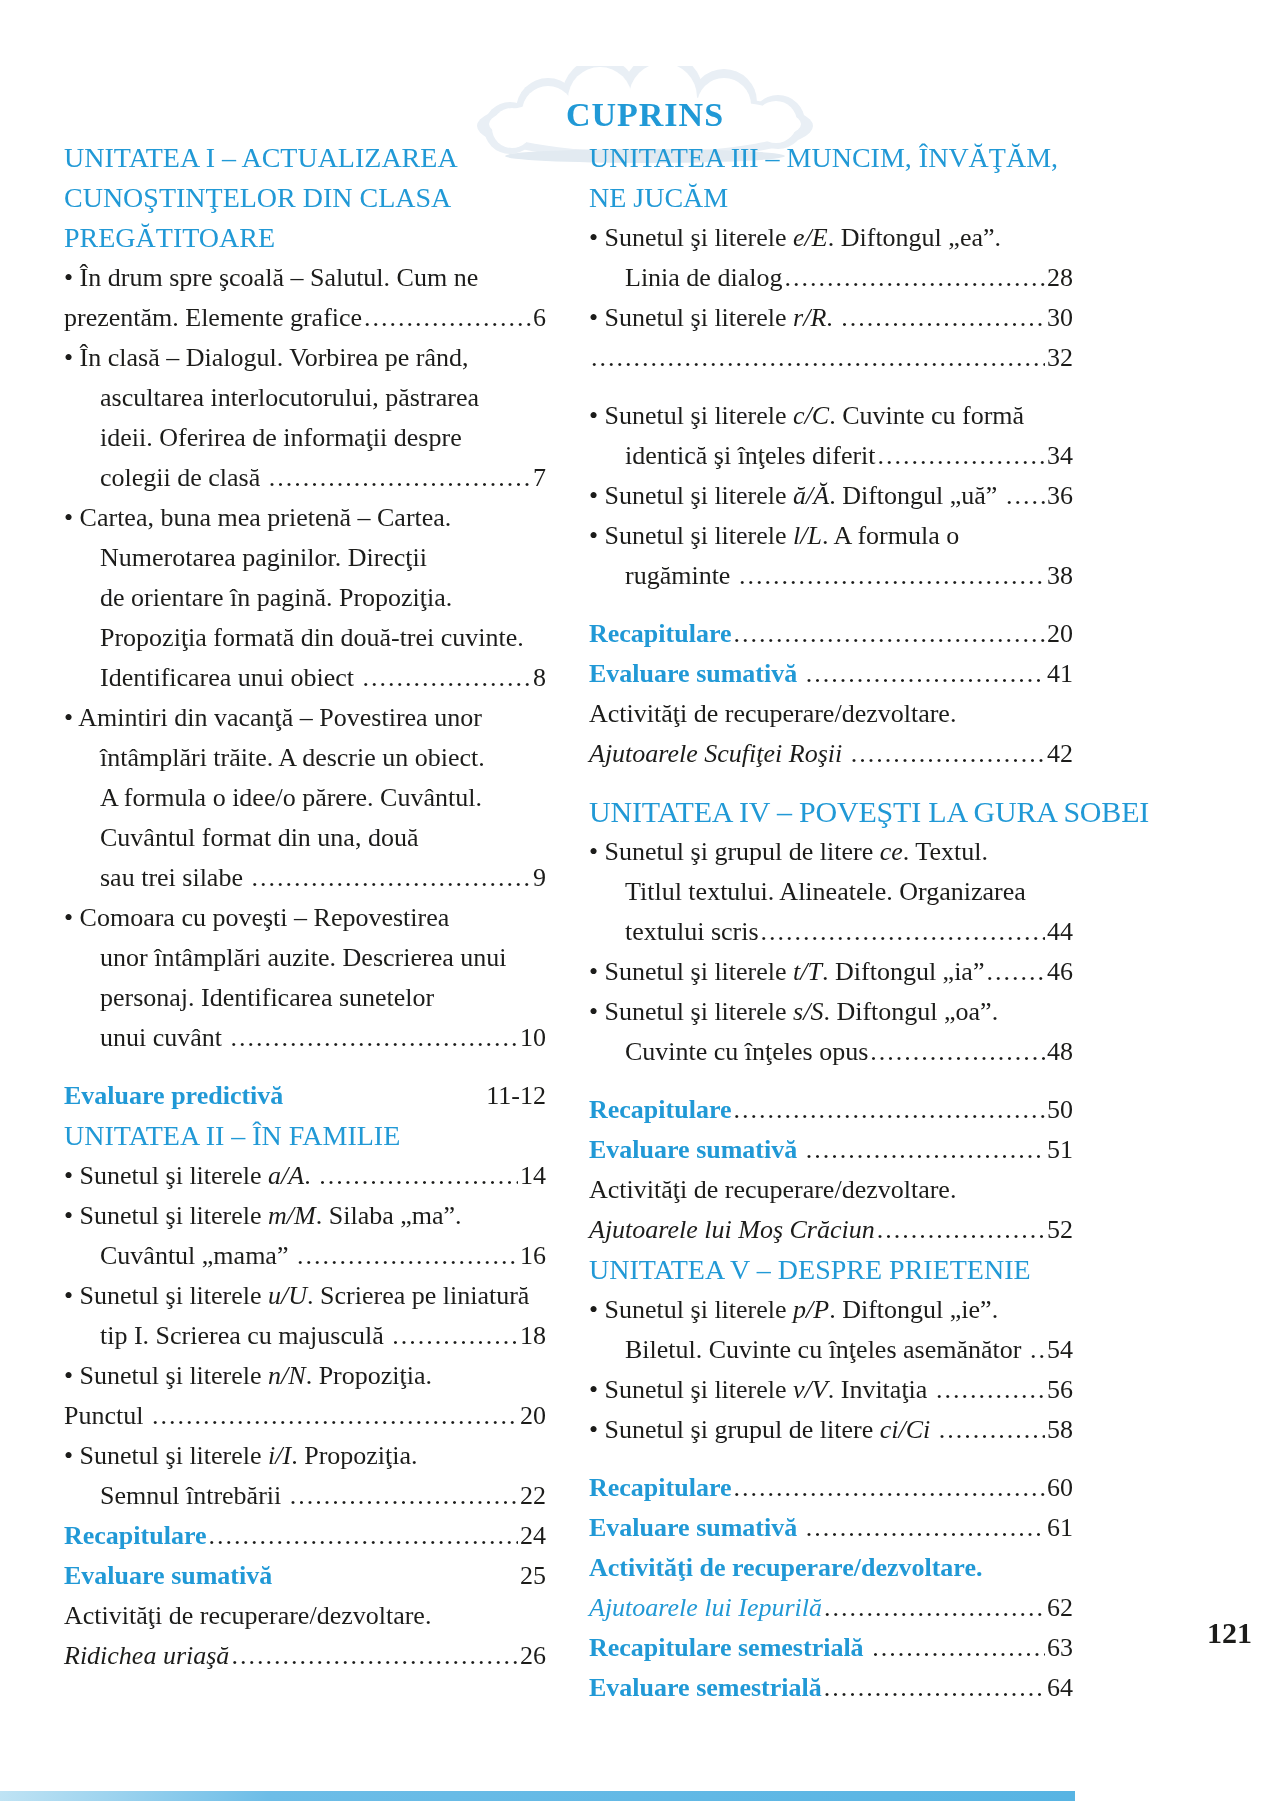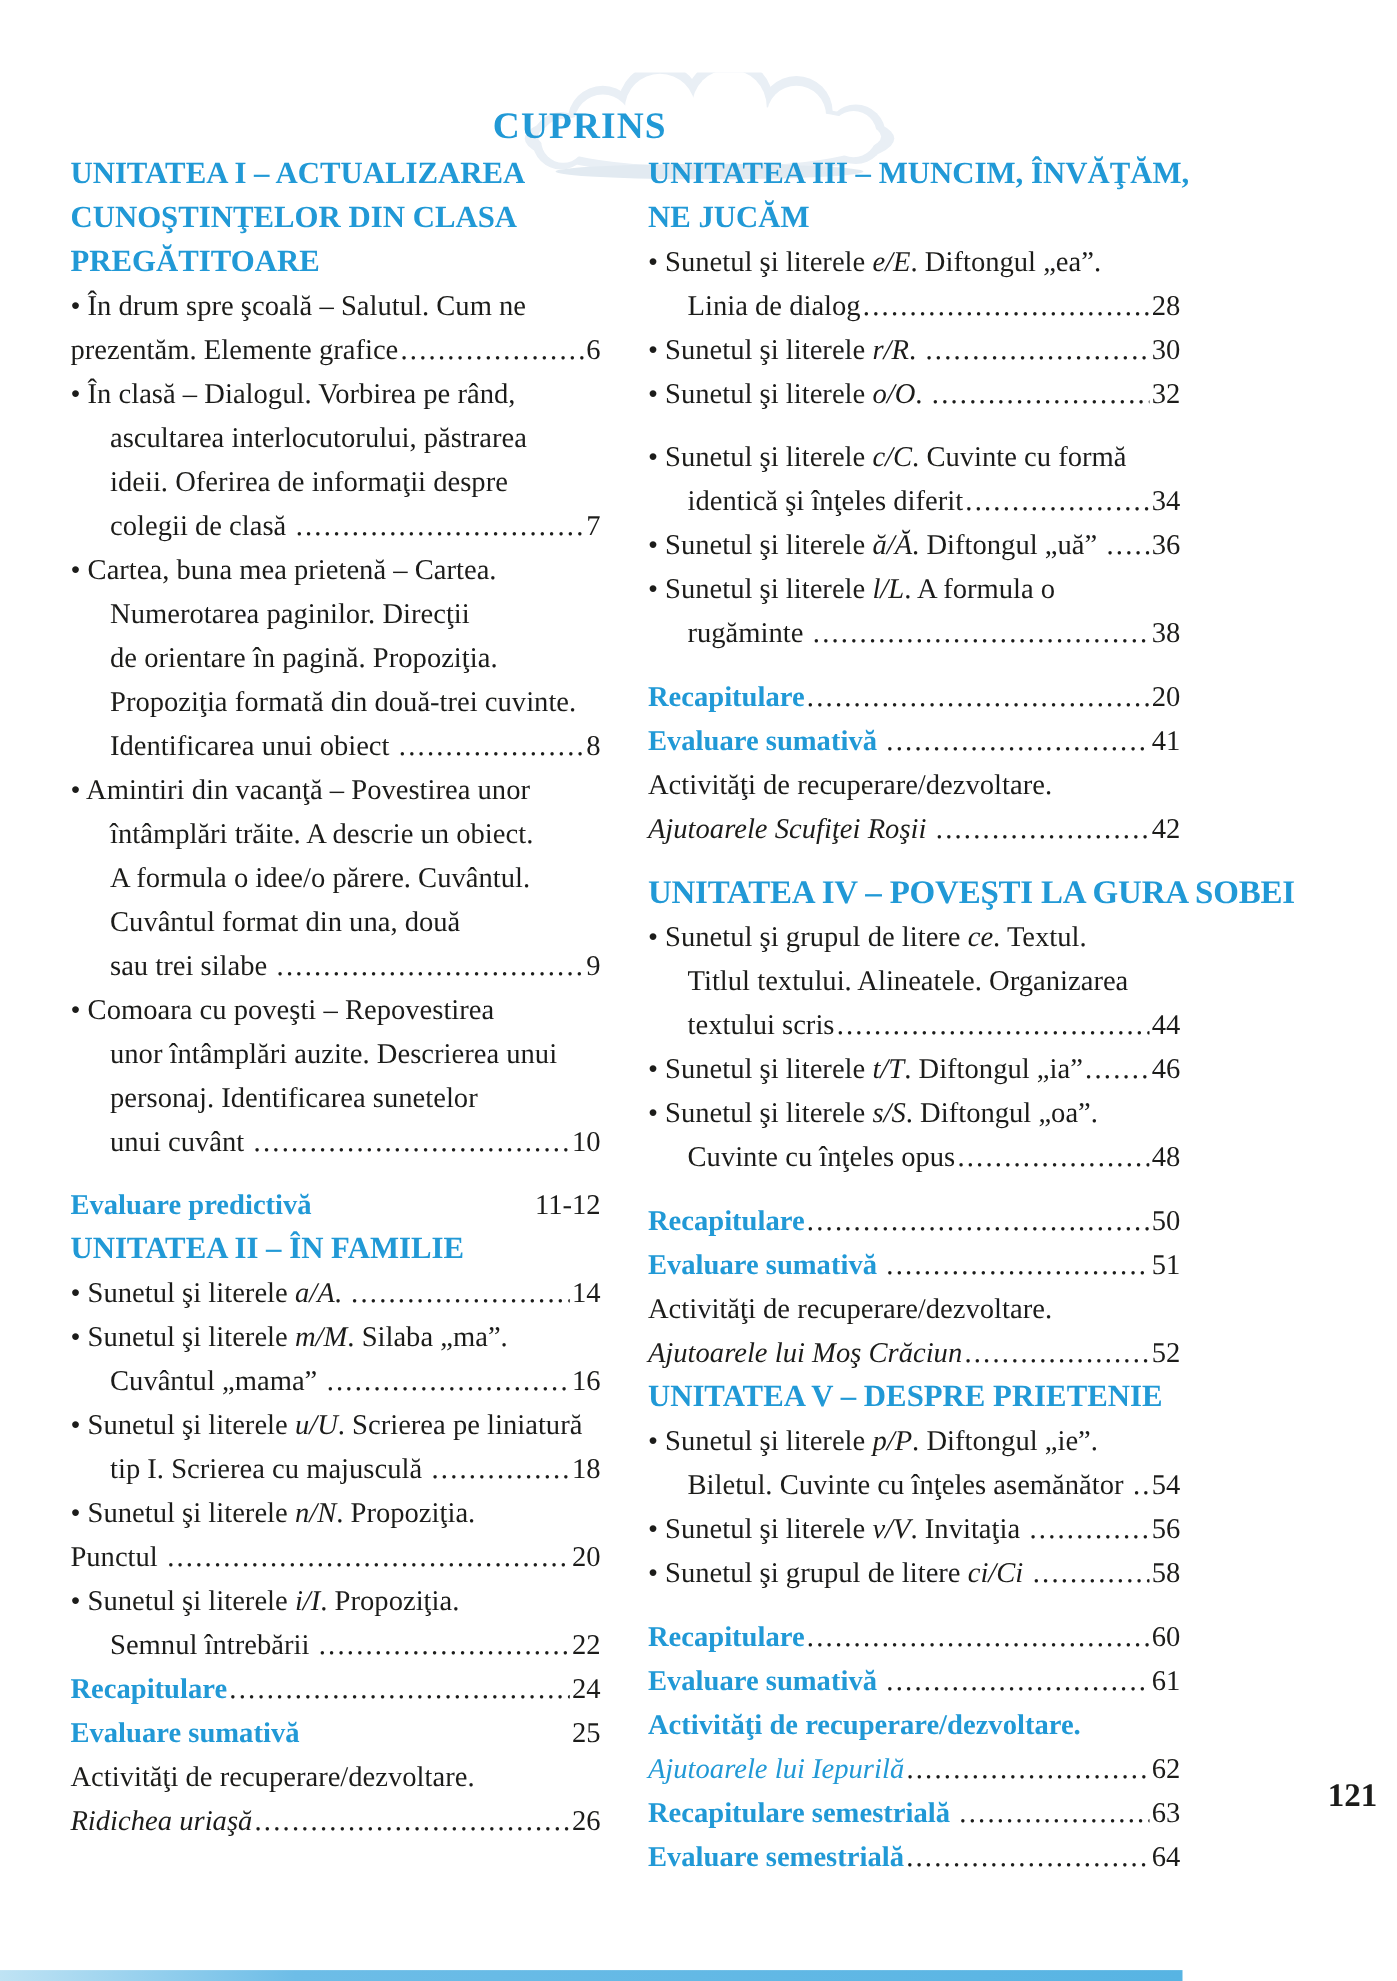--- a/index.html
+++ b/index.html
@@ -5,37 +5,37 @@
   :root { --accent:#2199d6; --ink:#1c1c1a; }
   html,body { margin:0; padding:0; background:#ffffff; }
   .page {
     position:relative; width:1270px; height:1801px; background:#ffffff;
     font-family:"Liberation Serif","DejaVu Serif",serif; color:var(--ink);
     overflow:hidden;
   }
   .cloud { position:absolute; left:448px; top:66px; width:394px; height:102px; }
   .cloud svg { position:absolute; left:0; top:0; }
   .cloud-title {
-    position:absolute; left:0; top:30px; width:100%; text-align:left;
+    position:absolute; left:0; top:30px; width:100%; text-align:center;
     font-size:34px; font-weight:bold; color:var(--accent); letter-spacing:1px;
   }
   .col { position:absolute; top:138px; }
   .col-left  { left:64px;  width:482px; }
   .col-right { left:589px; width:484px; }
   .ln { display:flex; align-items:baseline; height:40px; line-height:40px; font-size:26px; }
   .ln .txt { flex:0 0 auto; white-space:pre; }
   .ln.ind .txt { padding-left:36px; }
   .ln .dots { flex:1 1 0; min-width:0; overflow:hidden; white-space:nowrap; margin:0 2px; color:var(--ink); }
   .ln .dots::after {
     content:"..........................................................................................................................................................";
     letter-spacing:2px;
   }
   .ln .dots.nodots::after { content:""; }
   .ln .pg { flex:0 0 auto; white-space:pre; color:var(--ink); font-weight:normal; font-style:normal; }
-  .ln.header { color:var(--accent); font-weight:bold; font-size:28px; white-space:pre;align-items:center; }
+  .ln.header { color:var(--accent); font-weight:normal; font-size:28px; white-space:pre;align-items:center; }
   .ln.header.fit { font-size:30px; letter-spacing:-0.2px; }
   .ln.blue .txt { color:var(--accent); font-weight:bold; }
   .ln.italic .txt { font-style:italic; }
   .ln.blue-italic .txt { color:var(--accent); font-style:italic; }
   .gap { height:18px; }
   .folio {
     position:absolute; top:1616px; right:18px; font-size:30px; font-weight:bold; color:var(--ink);
   }
   .footer-bar {
     position:absolute; left:0; bottom:0; width:1075px; height:10px;
@@ -219,21 +219,20 @@
         <span class="txt">Linia de dialog</span>
         <span class="dots"></span>
         <span class="pg">28</span>
       </div>
       <div class="ln body">
         <span class="txt">• Sunetul şi literele <i>r/R</i>. </span>
         <span class="dots"></span>
         <span class="pg">30</span>
       </div>
       <div class="ln body">
-        <span class="txt">• Sunetul şi literele <i>o/O</i>. </span>
         <span class="dots"></span>
         <span class="pg">32</span>
       </div>
       <div class="gap"></div>
       <div class="ln body">
         <span class="txt">• Sunetul şi literele <i>c/C</i>. Cuvinte cu formă</span>
       </div>
       <div class="ln body ind">
         <span class="txt">identică şi înţeles diferit</span>
         <span class="dots"></span>

